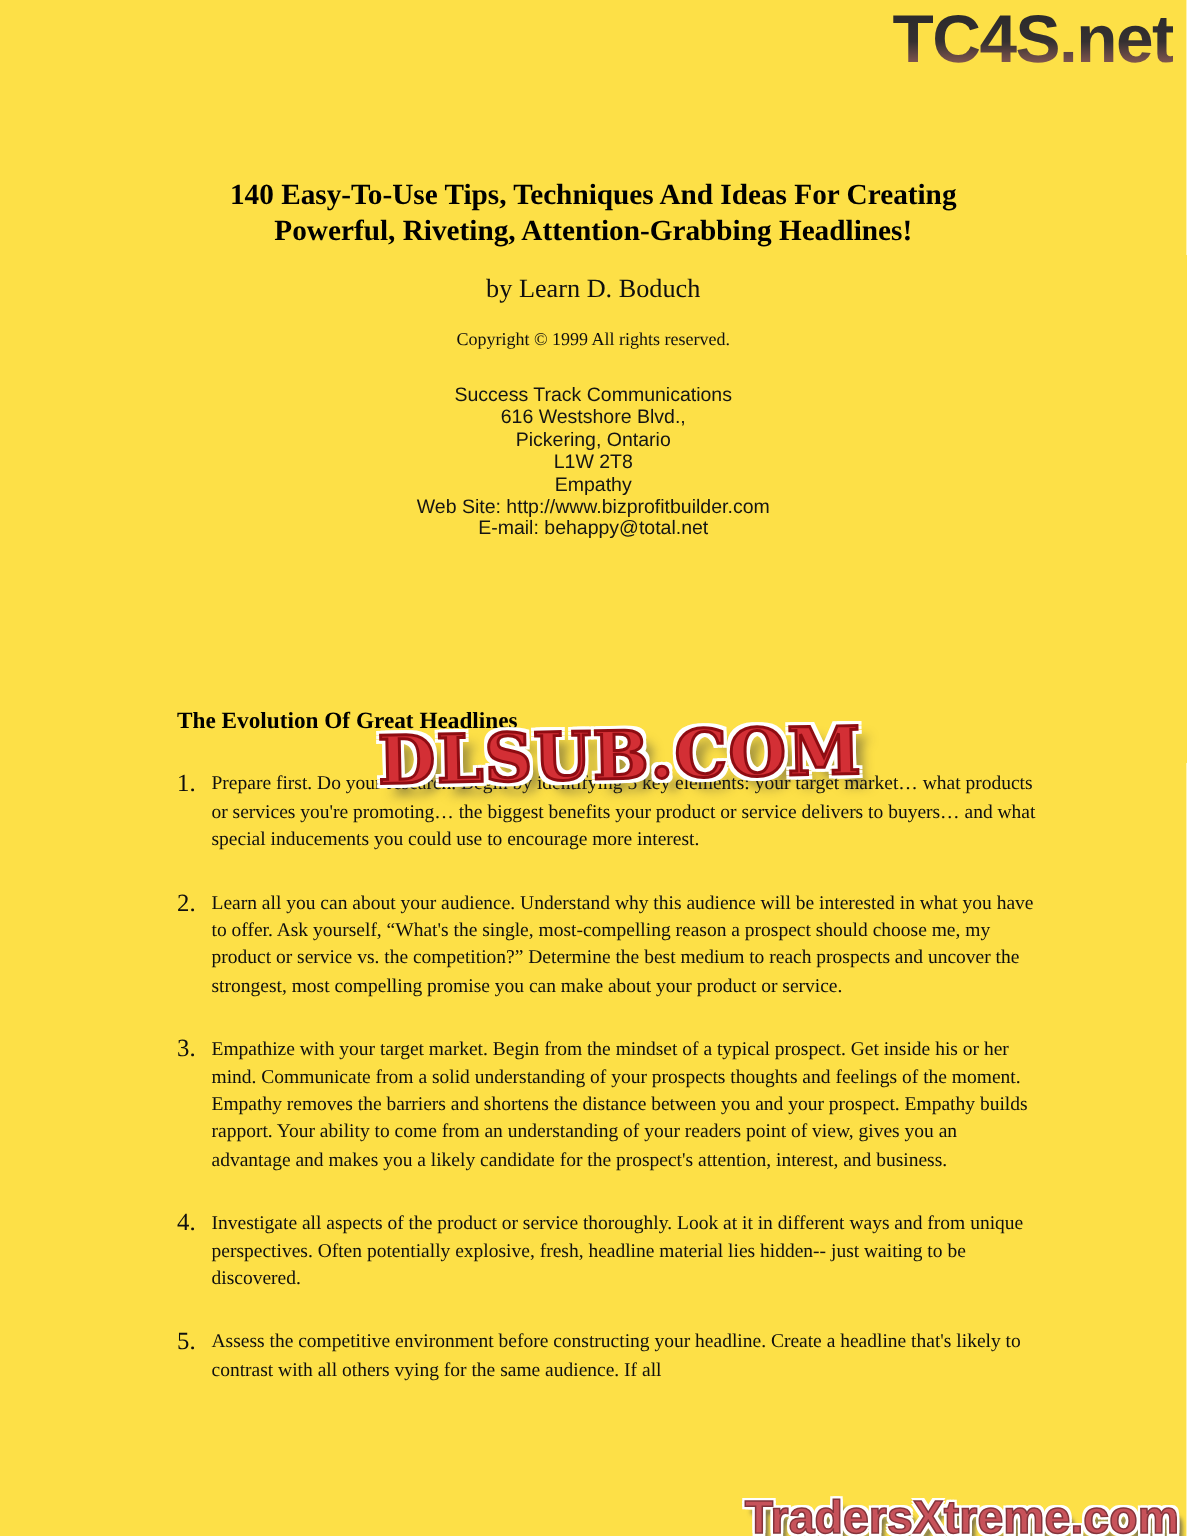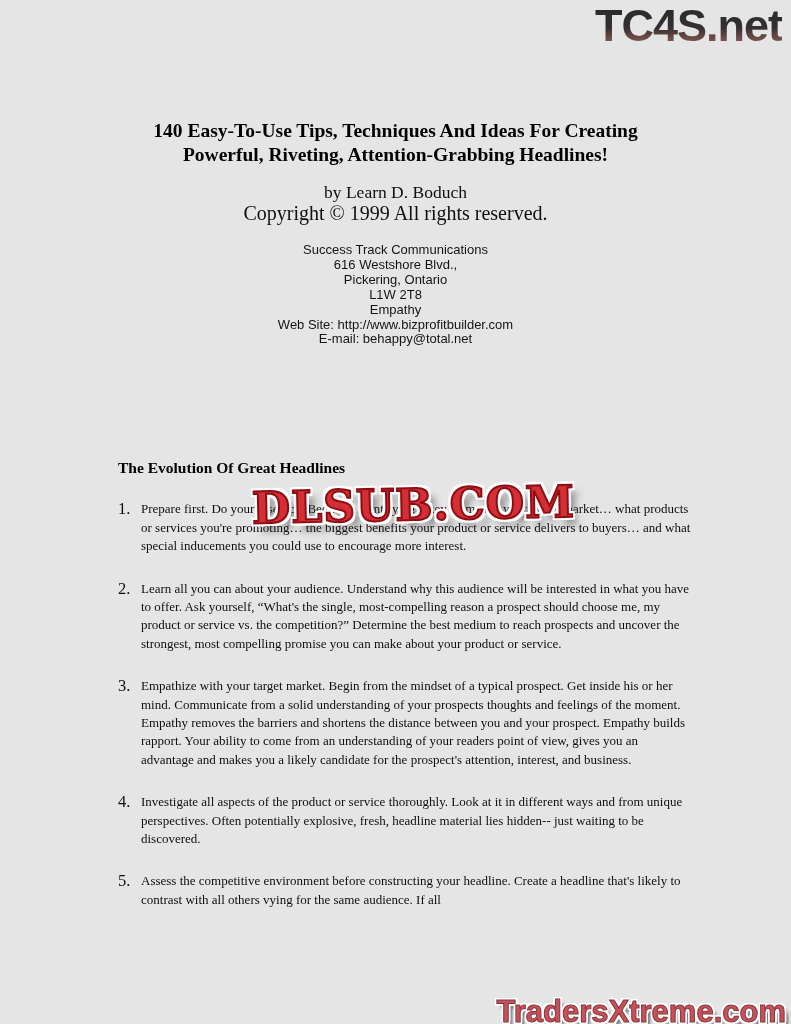--- a/index.html
+++ b/index.html
@@ -3,21 +3,21 @@
 <meta charset="utf-8">
 <style>
   * { margin: 0; padding: 0; box-sizing: border-box; }
   html, body { background: #ffffff; }
   body { width: 791px; }
 
   .page {
     position: relative;
     width: 791px;
     height: 1024px;
-    background: #e5e5e5;
+    background: #fde047;
     overflow: hidden;
     font-family: "Liberation Serif", serif;
     color: #0f0f0f;
   }
 
   
   .top-logo {
     position: absolute;
     top: 3px;
     right: 9px;
@@ -46,22 +46,22 @@
     font-size: 19.5px;
     line-height: 24px;
     color: #000;
   }
   .byline {
     margin-top: 15px;
     font-size: 17.5px;
     line-height: 21px;
   }
   .copyright {
-    margin-top: 1px;
-    font-size: 20px;
+    margin-top: 14px;
+    font-size: 12px;
     line-height: 18px;
   }
   .contact {
     margin-top: 21px;
     font-family: "Liberation Sans", sans-serif;
     font-size: 13px;
     line-height: 14.9px;
     color: #141414;
   }
 

